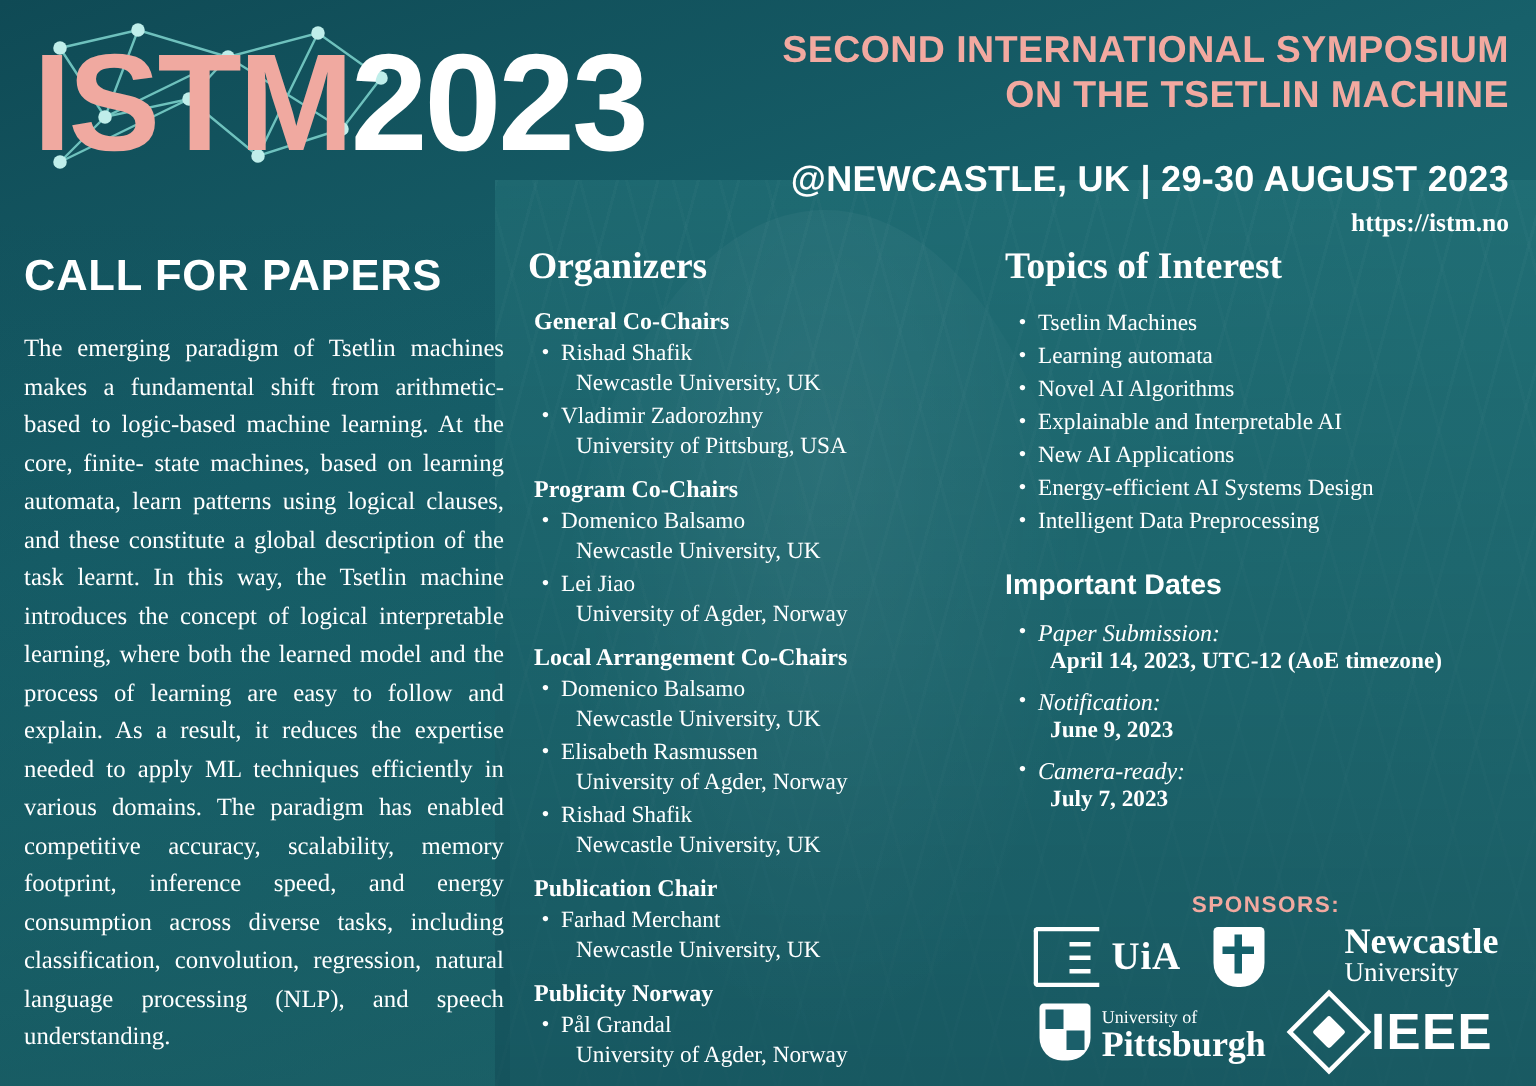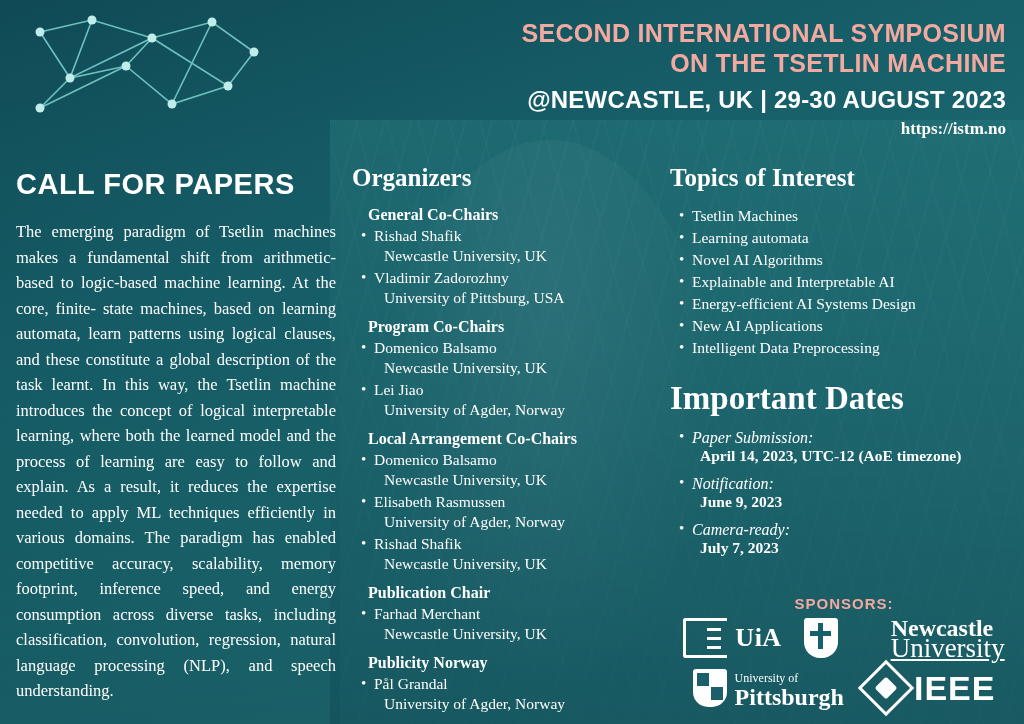--- a/index.html
+++ b/index.html
@@ -96,21 +96,21 @@
     font-weight: bold;
     font-size: 25px;
     line-height: 30px;
     letter-spacing: 0.3px;
   }
   .title-sub {
     color: #ffffff;
     font-weight: bold;
     font-size: 24px;
     line-height: 30px;
-    margin-top: 7px;
+    margin-top: 27px;
     letter-spacing: 0.2px;
   }
   .title-url {
     color: #ffffff;
     font-family: "Liberation Serif", serif;
     font-weight: bold;
     font-size: 17px;
     margin-top: 4px;
   }
 
@@ -144,21 +144,21 @@
     font-family: "Liberation Serif", serif;
     color: #ffffff;
     font-weight: bold;
     font-size: 25px;
     margin: 10px 0 14px 0;
   }
   .sub-head {
     color: #ffffff;
     font-weight: bold;
     font-size: 16px;
-    margin: 10px 0 2px 16px;
+    margin: 10px 0 2px 4px;
   }
   ul.bullets {
     list-style: none;
     margin: 0;
     padding: 0 0 0 22px;
   }
   ul.bullets > li {
     position: relative;
     color: #ffffff;
     font-size: 15.5px;
@@ -175,24 +175,24 @@
   }
   .affil {
     display: block;
     padding-left: 10px;
     font-size: 15.5px;
     line-height: 20px;
   }
   .topics li { margin: 3px 0; font-size: 16px; }
 
   .dates-head {
-    font-family: Liberation Serif, serif;
-    color: #ffffff;
-    font-weight: bold;
-    font-size: 33px;
+    font-family: Liberation Sans, sans-serif;
+    color: #ffffff;
+    font-weight: bold;
+    font-size: 19px;
     margin: 22px 0 12px 0;
   }
   ul.dates {
     list-style: none;
     margin: 0;
     padding: 0 0 0 22px;
   }
   ul.dates > li {
     position: relative;
     color: #ffffff;
@@ -280,21 +280,21 @@
     width: 21px; height: 5px;
     background: #15616b;
   }
   .sp-ncl-text {
     font-family: "Liberation Serif", serif;
     line-height: 20px;
     text-align: left;
     margin-left: 45px;
   }
   .sp-ncl-text b { display: block; font-size: 24px; }
-  .sp-ncl-text span { display: block; font-size: 27px; text-decoration: underline; }
+  .sp-ncl-text span { display: block; font-size: 18px; }
   .sp-pitt-mark {
     width: 34px; height: 38px;
     background: #ffffff;
     border-radius: 3px 3px 15px 15px;
     position: relative;
   }
   .sp-pitt-mark:before {
     content: "";
     position: absolute;
     left: 4px; top: 4px;
@@ -349,20 +349,21 @@
           <circle cx="130" cy="30" r="4.5"></circle>
           <circle cx="190" cy="14" r="4.5"></circle>
           <circle cx="232" cy="44" r="4.5"></circle>
           <circle cx="48" cy="70" r="4.5"></circle>
           <circle cx="104" cy="58" r="4.5"></circle>
           <circle cx="150" cy="96" r="4.5"></circle>
           <circle cx="206" cy="78" r="4.5"></circle>
           <circle cx="18" cy="100" r="4.5"></circle>
         </g>
       </svg>
+      <div class="logo-text"><span class="logo-istm">ISTM</span><span class="logo-year">2023</span></div>
     </div>
 
     <div class="title-block">
       <div class="title-main">SECOND INTERNATIONAL SYMPOSIUM</div>
       <div class="title-main">ON THE TSETLIN MACHINE</div>
       <div class="title-sub">@NEWCASTLE, UK | 29-30 AUGUST 2023</div>
       <div class="title-url">https://istm.no</div>
     </div>
   </div>
 
@@ -416,22 +417,22 @@
       </div>
     </div>
 
     <div class="col-right">
       <div class="col-head">Topics of Interest</div>
       <ul class="bullets topics">
         <li>Tsetlin Machines</li>
         <li>Learning automata</li>
         <li>Novel AI Algorithms</li>
         <li>Explainable and Interpretable AI</li>
+        <li>New AI Applications</li>
         <li>Energy-efficient AI Systems Design</li>
-        <li>New AI Applications</li>
         <li>Intelligent Data Preprocessing</li>
       </ul>
 
       <div class="dates-head">Important Dates</div>
       <ul class="dates">
         <li>
           <span class="date-label">Paper Submission:</span>
           <span class="date-value">April 14, 2023, UTC-12 (AoE timezone)</span>
         </li>
         <li>

